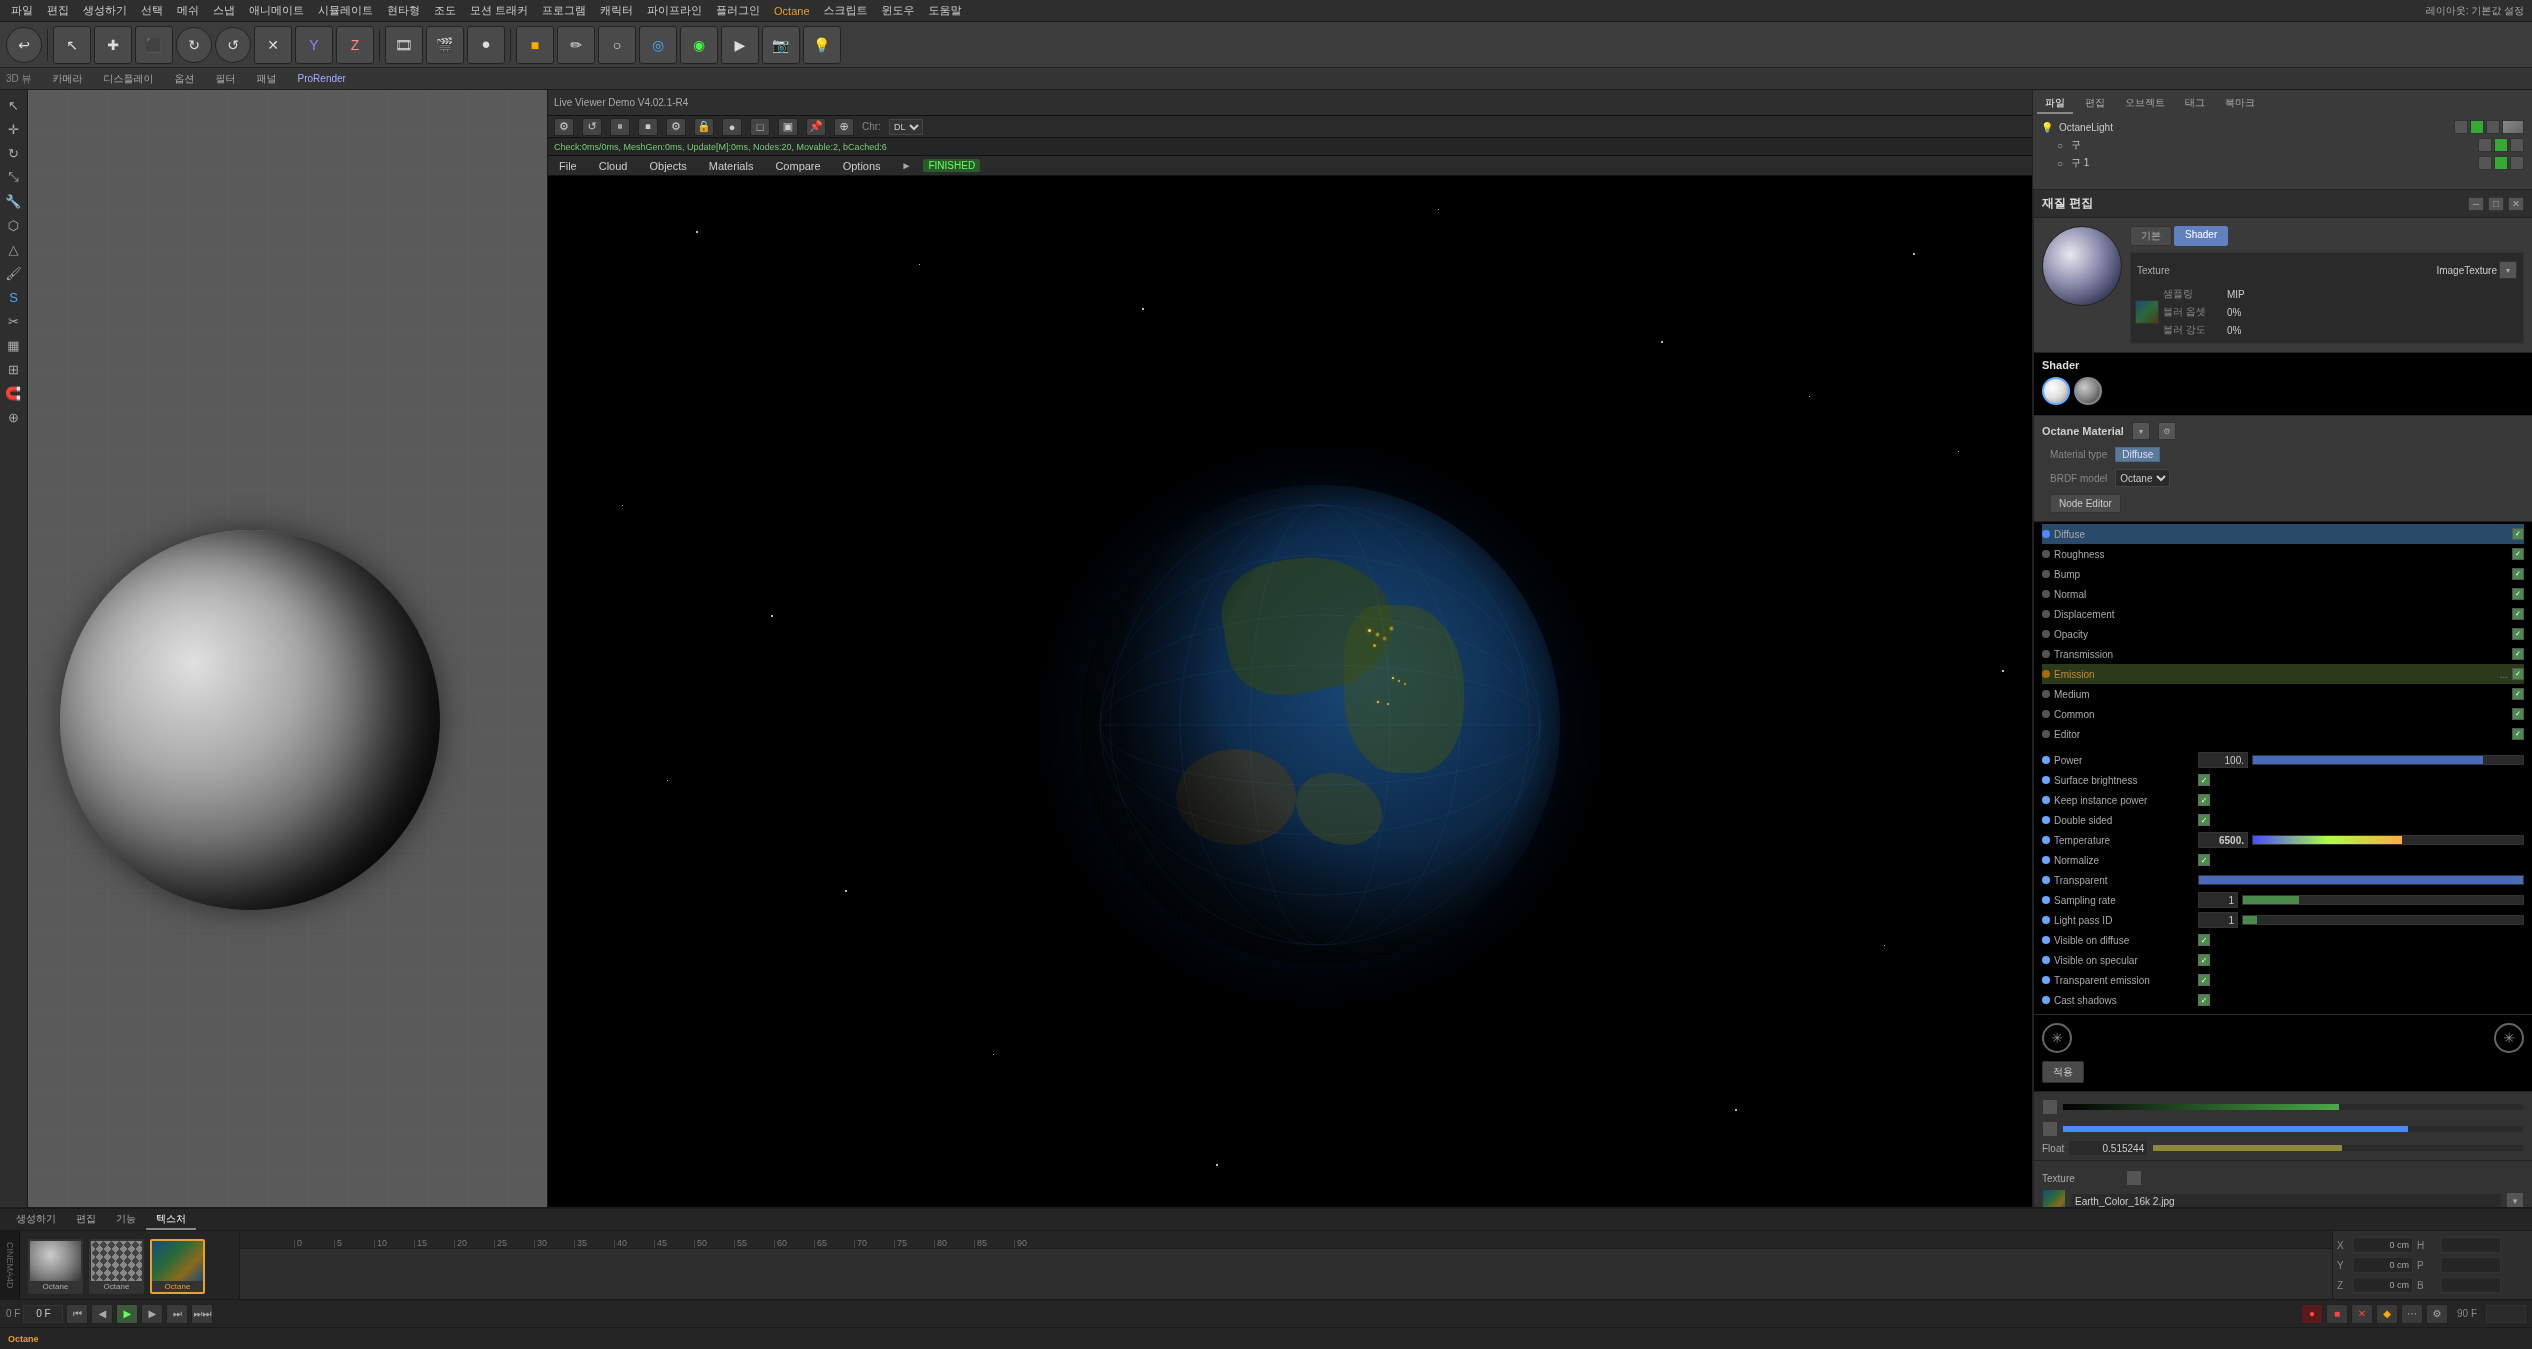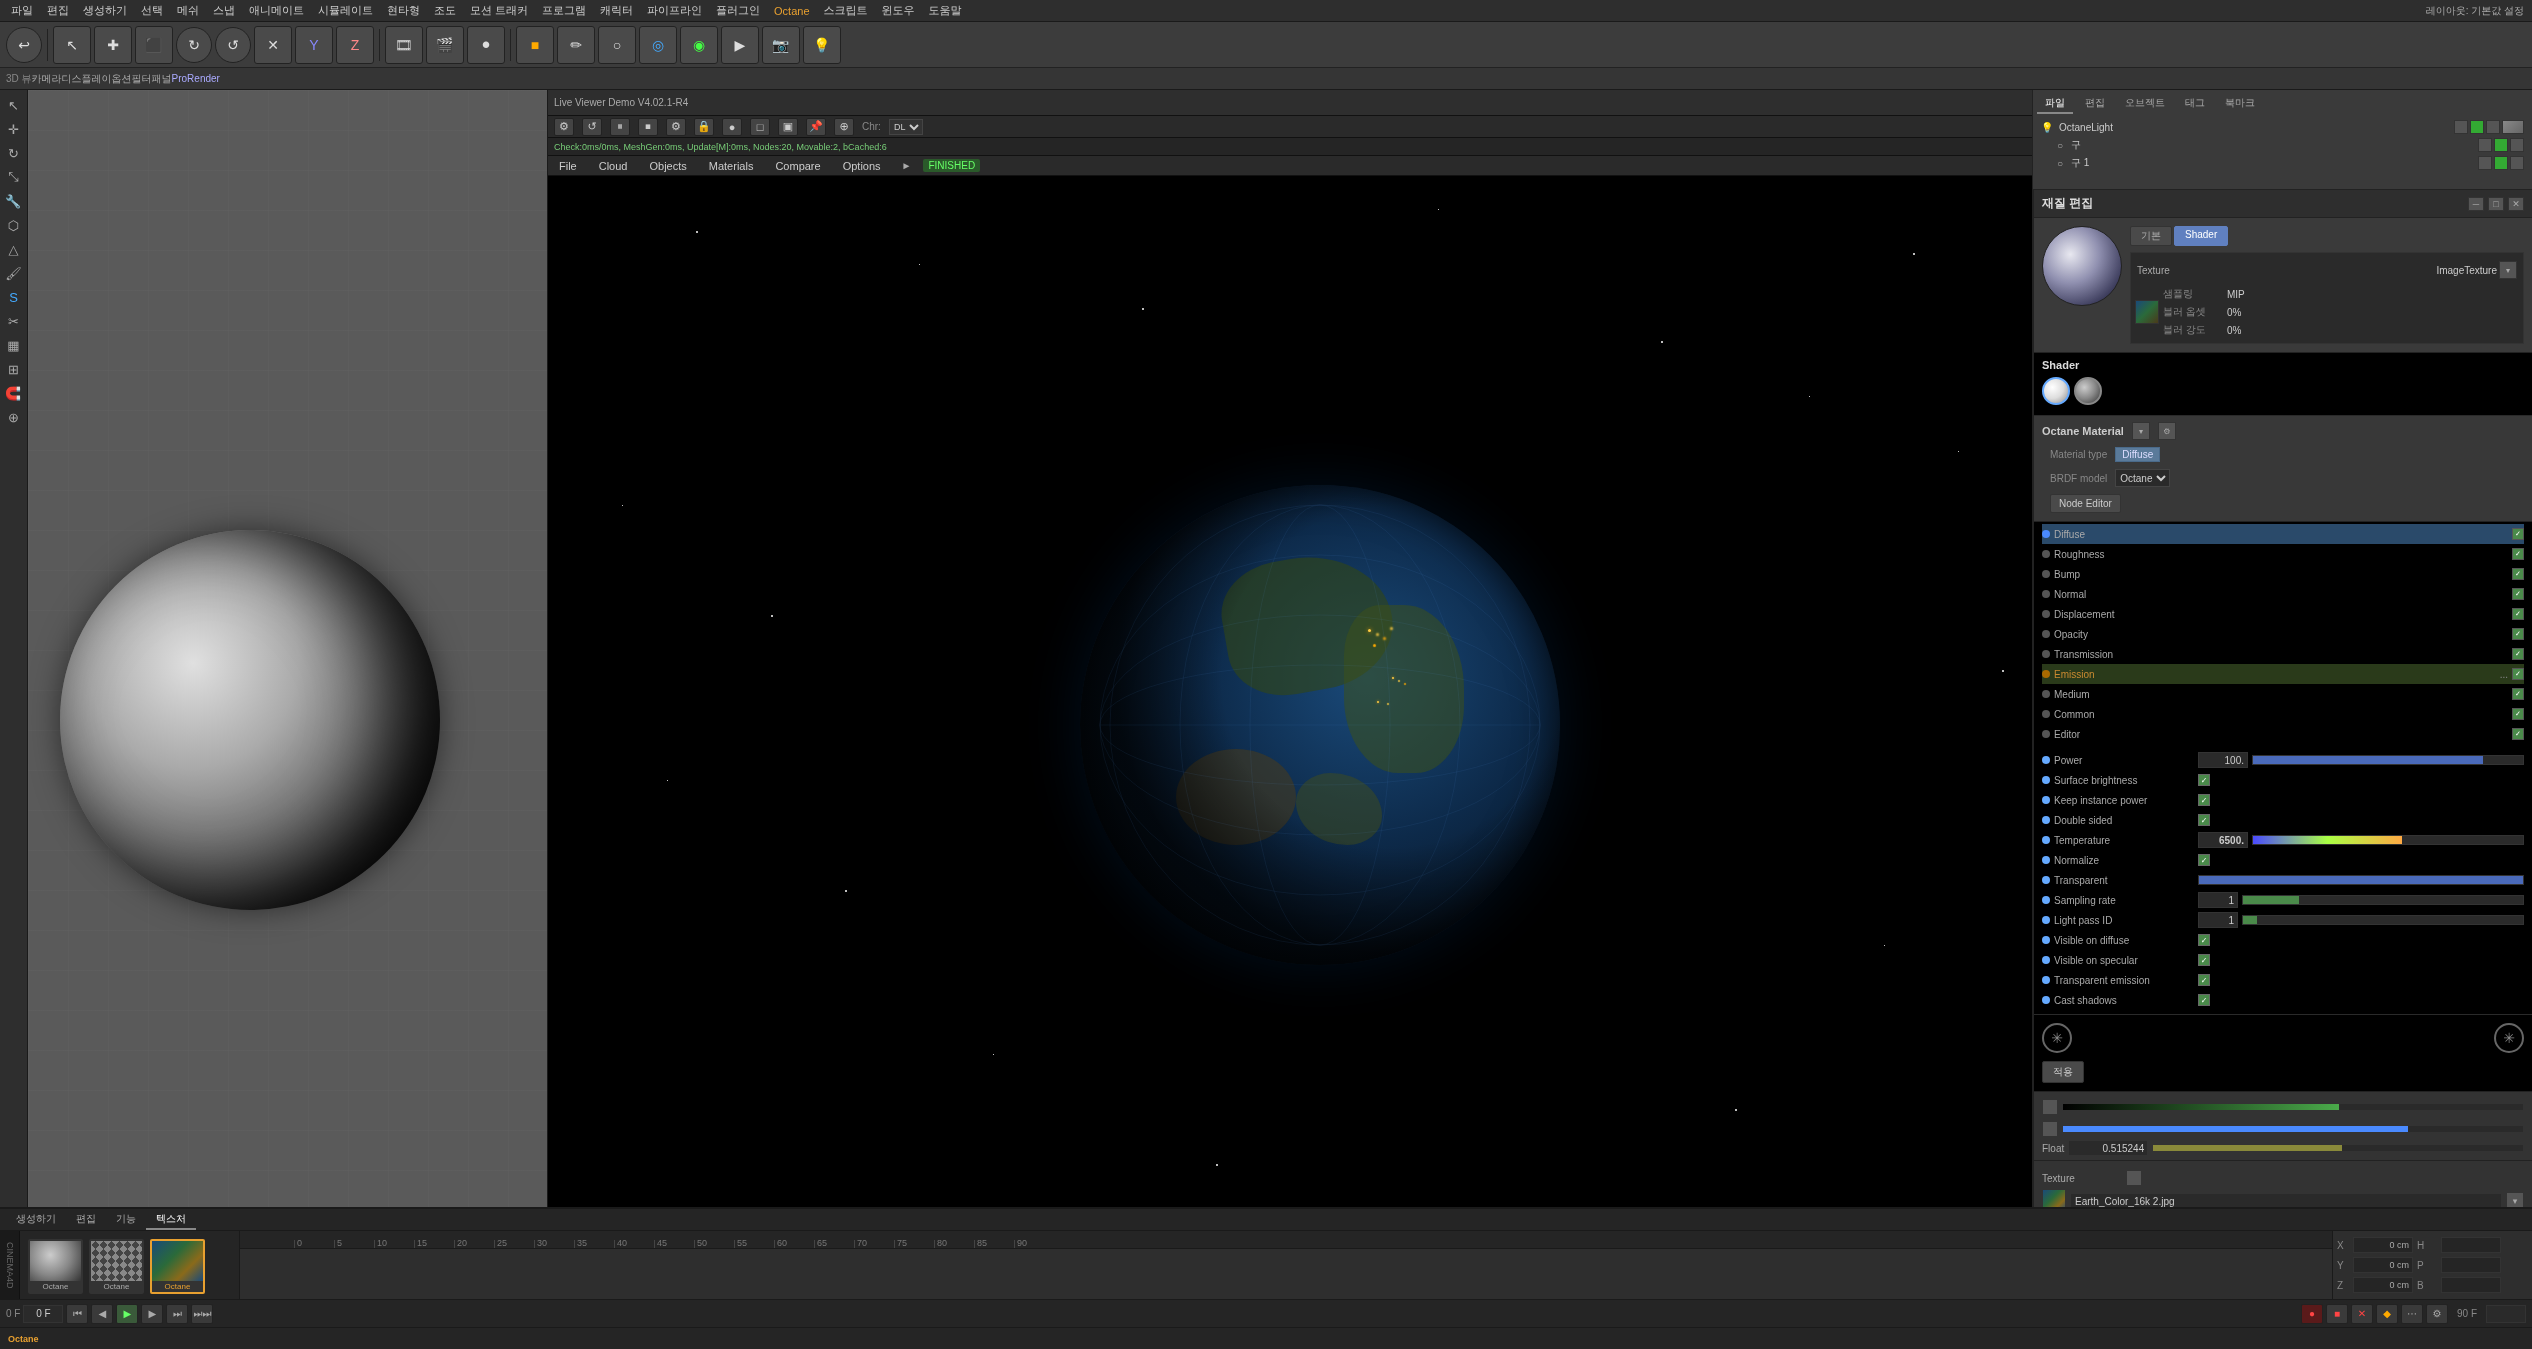--- a/index.html
+++ b/index.html
@@ -848,21 +848,21 @@
   <div class="toolbar-btn" style="color:#fa0;">■</div>
   <div class="toolbar-btn">✏</div>
   <div class="toolbar-btn">○</div>
   <div class="toolbar-btn" style="color:#4af;">◎</div>
   <div class="toolbar-btn" style="color:#4f4;">◉</div>
   <div class="toolbar-btn">▶</div>
   <div class="toolbar-btn">📷</div>
   <div class="toolbar-btn">💡</div>
 </div>
 
-<div style="height:22px;background:#353535;border-bottom:1px solid #1a1a1a;display:flex;align-items:center;padding:0 6px;font-size:10px;color:#aaa;gap:0;">
+<div style="height:22px;background:#353535;border-bottom:1px solid #1a1a1a;display:flex;align-items:center;padding:0 6px;font-size:10px;color:#aaa;gap:21px;">
   <span style="color:#888;cursor:pointer;">3D 뷰</span>
   <span style="cursor:pointer;">카메라</span>
   <span style="cursor:pointer;">디스플레이</span>
   <span style="cursor:pointer;">옵션</span>
   <span style="cursor:pointer;">필터</span>
   <span style="cursor:pointer;">패널</span>
   <span style="color:#aaf;cursor:pointer;">ProRender</span>
 </div>
 
 <div class="main-layout">

